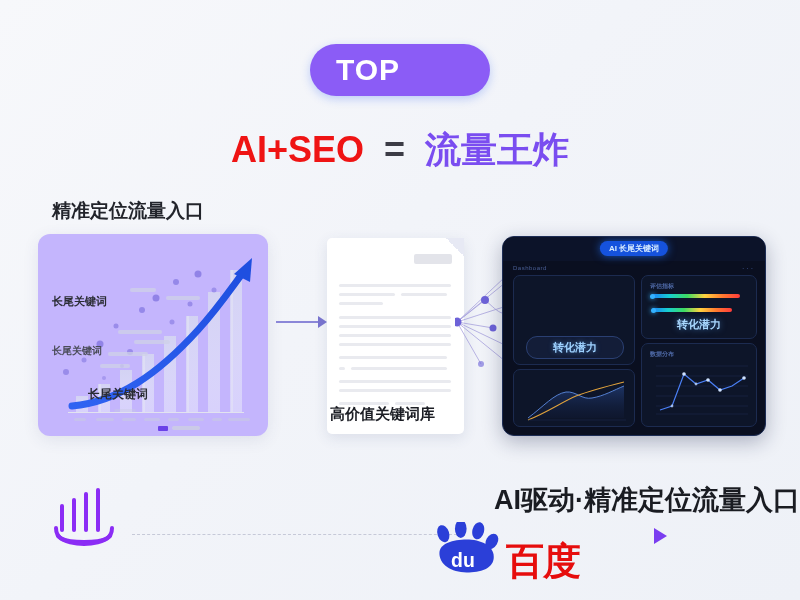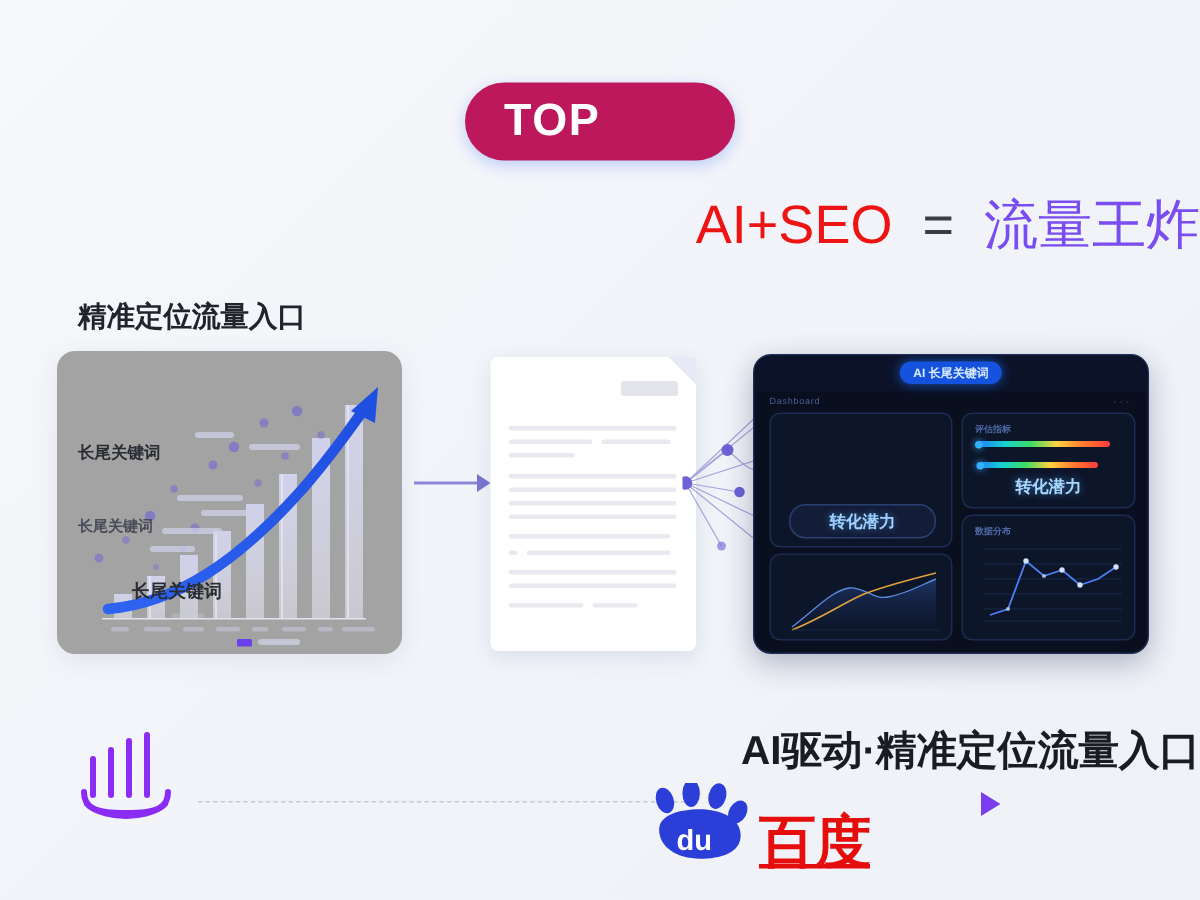--- a/index.html
+++ b/index.html
@@ -6,53 +6,53 @@
   body{
     width:800px;height:600px;overflow:hidden;
     font-family:"Liberation Sans","DejaVu Sans",sans-serif;
     background:linear-gradient(135deg,#f7f8fb 0%,#f2f4f9 45%,#eef1f7 100%);
     position:relative;
   }
   .stage{position:absolute;inset:0;}
 
   
   .top-badge{
-    position:absolute;left:310px;top:55px;width:180px;height:52px;
-    background:#be185d;border-radius:26px;display:flex;align-items:center;
+    position:absolute;left:310px;top:44px;width:180px;height:52px;
+    background:#8b5cf6;border-radius:26px;display:flex;align-items:center;
     box-shadow:0 3px 10px rgba(26,85,245,.25);
   }
   .top-badge .tb-text{
     color:#ffffff;font-weight:bold;font-size:30px;letter-spacing:1px;
     margin-left:26px;
   }
   .top-badge .tb-circle{
     position:absolute;right:4px;top:4px;width:84px;height:44px;
     background:#fbfbfd;border-radius:22px;display:flex;align-items:center;
     justify-content:center;color:#111;font-weight:bold;font-size:29px;
   }
 
   
   .headline{
-    position:absolute;left:0;right:0;top:126px;text-align:right;
-    font-size:36px;font-weight:normal;white-space:nowrap;
+    position:absolute;left:0;right:0;top:126px;text-align:center;
+    font-size:36px;font-weight:bold;white-space:nowrap;
   }
   .hl-red{color:#ef1414;}
   .hl-eq{color:#3c3c46;margin:0 10px;}
   .hl-purple{color:#7a4df0;}
 
   
   .cap{position:absolute;font-size:19px;font-weight:bold;color:#22242b;}
   .cap-left{left:52px;top:198px;}
   .cap-right{left:585px;top:198px;}
   .cap-doc{position:absolute;left:330px;top:405px;font-size:15px;font-weight:bold;color:#1b1d24;}
 
   
   .chart-card{
     position:absolute;left:38px;top:234px;width:230px;height:202px;
-    background:#a3a3a3;border-radius:12px;
+    background:#c4b5fd;border-radius:12px;
     box-shadow:0 4px 16px rgba(60,70,120,.10);
     overflow:hidden;
   }
   .chart-card .plot{position:absolute;inset:0;}
   .kw-label{position:absolute;color:#2a2c34;font-weight:bold;white-space:nowrap;}
   .kw1{left:14px;top:60px;font-size:11px;}
   .kw2{left:14px;top:110px;font-size:10px;color:#4a4c58;}
   .kw3{left:50px;top:152px;font-size:12px;}
   .axis-blur{position:absolute;height:3px;background:#c9cbe0;opacity:.55;border-radius:2px;}
   .legend-sq{position:absolute;left:120px;top:192px;width:10px;height:5px;background:#6a41e8;border-radius:1px;}
@@ -127,21 +127,21 @@
   }
   .dash-rule{position:absolute;left:132px;top:534px;width:330px;height:0;border-top:1px dashed #c6c9d8;}
 
   
   .baricon{position:absolute;left:48px;top:486px;width:72px;height:62px;}
 
   
   .logos{position:absolute;left:420px;top:522px;width:330px;height:62px;}
   .baidu-text{
     position:absolute;left:86px;top:14px;color:#e60d0d;font-size:38px;
-    font-weight:bold;letter-spacing:-1px;text-decoration:underline;
+    font-weight:bold;letter-spacing:-1px;
   }
   .google{position:absolute;left:170px;top:10px;font-size:47px;font-weight:bold;letter-spacing:-2px;}
   .g-b{color:#4285f4;} .g-r{color:#ea4335;} .g-y{color:#fbbc05;} .g-g{color:#34a853;}
   .play-tri{
     position:absolute;left:234px;top:6px;width:0;height:0;
     border-left:13px solid #7a3df0;border-top:8px solid transparent;border-bottom:8px solid transparent;
   }
 </style>
 </head>
 <body>
@@ -247,20 +247,21 @@
     <div class="dl" style="left:12px;top:96px;width:112px;"></div>
     <div class="dl" style="left:12px;top:105px;width:112px;"></div>
     <div class="dl" style="left:12px;top:118px;width:108px;"></div>
     <div class="dl" style="left:12px;top:129px;width:6px;"></div>
     <div class="dl" style="left:24px;top:129px;width:96px;"></div>
     <div class="dl" style="left:12px;top:142px;width:112px;"></div>
     <div class="dl" style="left:12px;top:151px;width:112px;"></div>
     <div class="dl" style="left:12px;top:164px;width:50px;"></div>
     <div class="dl" style="left:68px;top:164px;width:30px;"></div>
   </div>
+  <div class="cap-doc">高价值关键词库</div>
 
   <svg class="net" viewBox="0 0 70 140">
     <g stroke="#9a93d8" stroke-width="0.8" fill="none" opacity=".85">
       <line x1="2" y1="70" x2="66" y2="10"></line>
       <line x1="2" y1="70" x2="56" y2="26"></line>
       <line x1="2" y1="70" x2="64" y2="50"></line>
       <line x1="2" y1="70" x2="30" y2="48"></line>
       <line x1="2" y1="70" x2="38" y2="76"></line>
       <line x1="2" y1="70" x2="52" y2="94"></line>
       <line x1="2" y1="70" x2="66" y2="122"></line>

